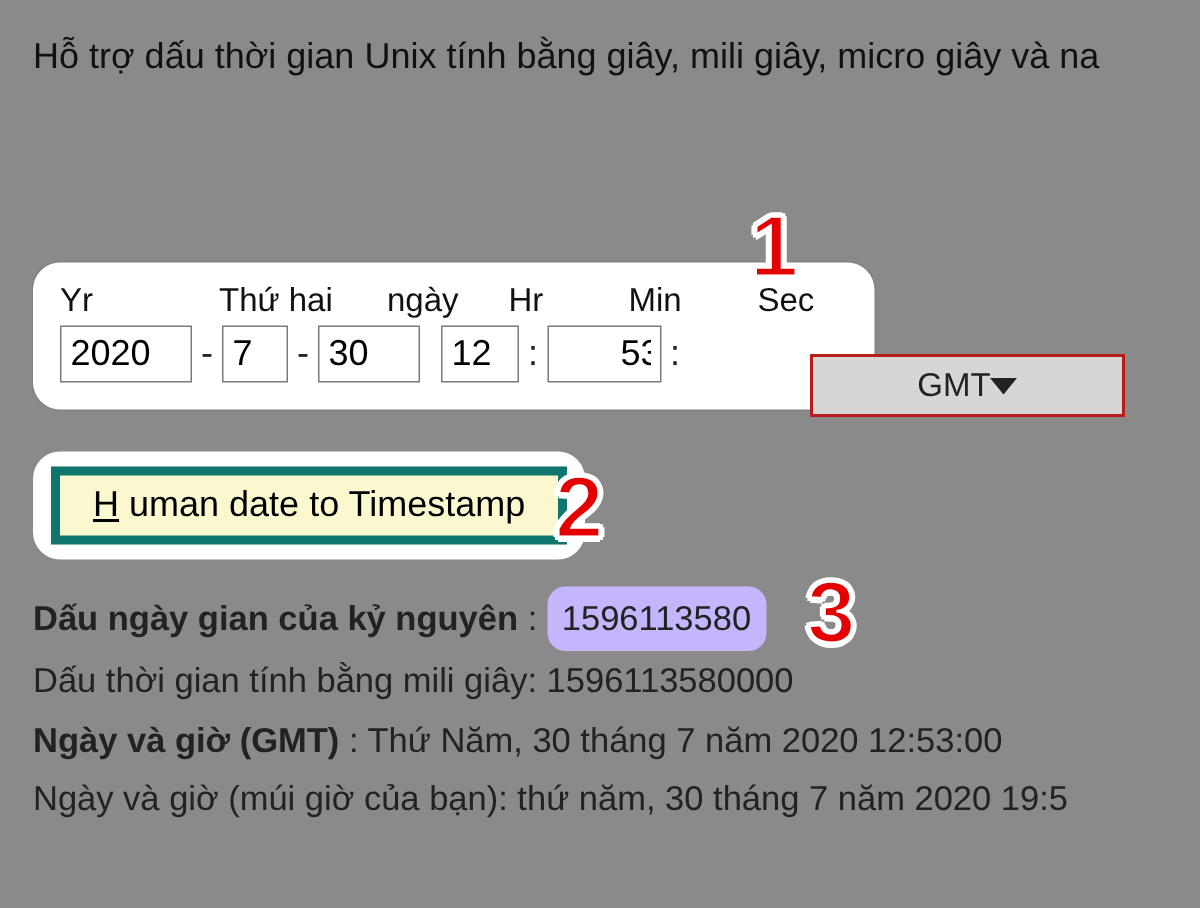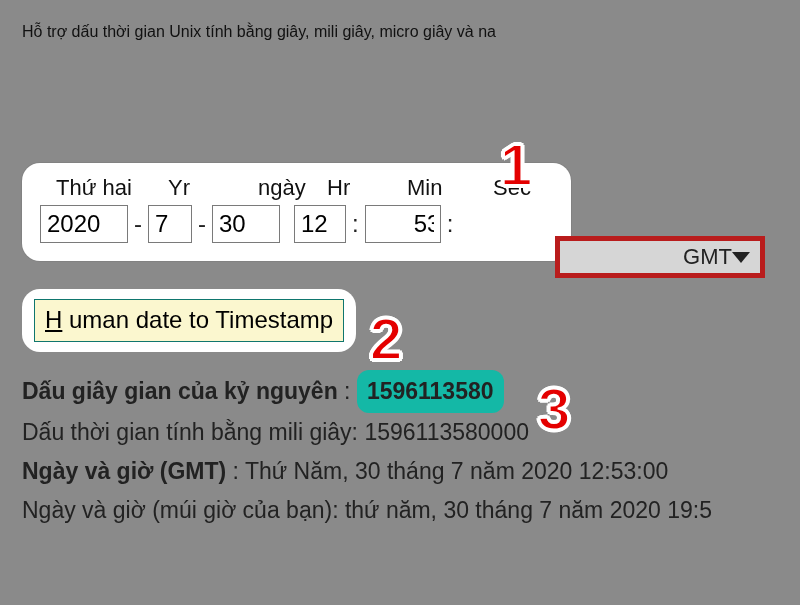--- a/index.html
+++ b/index.html
@@ -12,21 +12,21 @@
     font-size: 22px;
     color: #222;
     overflow: hidden;
     position: relative;
   }
   .wrap {
     padding: 21px 22px;
     position: relative;
   }
   .intro {
-    font-size: 16px;
+    font-size: 24px;
     line-height: 1.4;
     color: #111;
     margin-bottom: 120px;
     white-space: nowrap;
   }
   .panel {
     background: #fff;
     border-radius: 18px;
     padding: 12px 18px 18px 18px;
     display: inline-block;
@@ -37,21 +37,21 @@
     display: flex;
     align-items: center;
   }
   .lbl {
     font-size: 22px;
     color: #111;
   }
   .lbl-yr { width: 90px; }
   .lbl-mon { width: 112px; margin-left: 16px; }
   .lbl-day { width: 65px; }
-  .lbl-hr { width: 60px; margin-left: 4px; }
+  .lbl-hr { width: 60px; margin-left: 16px; }
   .lbl-min { width: 70px; margin-left: 20px; }
   .lbl-sec { width: 60px; margin-left: 16px; }
   .field {
     font-family: inherit;
     font-size: 24px;
     border: 1px solid #7a7a7a;
     padding: 4px 6px;
     background: #fff;
     height: 38px;
     line-height: 28px;
@@ -60,69 +60,69 @@
   .gap { width: 14px; display: inline-block; }
   .inputs-row { margin-top: 4px; }
   .w-yr { width: 88px; }
   .w-mon { width: 44px; }
   .w-day { width: 68px; }
   .w-hr { width: 52px; }
   .w-min { width: 76px; padding-left: 48px; }
   .w-sec { width: 52px; }
   .tz {
     position: absolute;
-    left: 555px;
+    left: 540px;
     top: 236px;
     width: 210px;
     height: 42px;
     background: #d6d6d6;
-    border: 5px solid #b91c1c;
+    border: 2px solid #b91c1c;
     display: flex;
     align-items: center;
     padding: 0 10px;
     font-size: 22px;
-    justify-content: flex-end;
+    justify-content: center;
     cursor: pointer;
   }
   .tz .arrow {
     width: 0; height: 0;
     border-left: 9px solid transparent;
     border-right: 9px solid transparent;
     border-top: 11px solid #222;
   }
   .btn-pill {
     margin-top: 28px;
     display: inline-block;
     background: #fff;
     border-radius: 18px;
     padding: 10px 12px;
   }
   .btn {
     font-family: inherit;
     font-size: 24px;
     background: #fbf7cf;
-    border: 1px solid #0f766e;
-    padding: 6px 10px;
+    border: 6px solid #0f766e;
+    padding: 6px 22px;
     cursor: pointer;
     line-height: 1.2;
   }
   .btn .uline { text-decoration: underline; }
   .results {
     margin-top: 18px;
     font-size: 23px;
     line-height: 1.7;
     white-space: nowrap;
   }
   .results .bold { font-weight: 700; }
   .val-pill {
     display: inline-block;
-    background: #14b8a6;
+    background: #c4b5fd;
     border-radius: 12px;
     padding: 2px 10px;
-    font-weight: 700;
+    font-weight: 400;
   }
   .step-badge {
     position: absolute;
     font-family: Arial, sans-serif;
     font-weight: 900;
     font-size: 58px;
     color: #e40000;
     -webkit-text-stroke: 2px #fff;
     text-shadow:
       -2px -2px 0 #fff, 2px -2px 0 #fff, -2px 2px 0 #fff, 2px 2px 0 #fff,
@@ -136,22 +136,22 @@
 </style>
 </head>
 <body>
 
 <div class="wrap">
 
   <div class="intro">Hỗ trợ dấu thời gian Unix tính bằng giây, mili giây, micro giây và na</div>
 
   <div class="panel">
     <div class="labels-row">
+      <span class="lbl lbl-yr">Yr</span>
       <span class="lbl lbl-mon">Thứ hai</span>
-      <span class="lbl lbl-yr">Yr</span>
       <span class="lbl lbl-day">ngày</span>
       <span class="lbl lbl-hr">Hr</span>
       <span class="lbl lbl-min">Min</span>
       <span class="lbl lbl-sec">Sec</span>
     </div>
     <div class="inputs-row">
       <input class="field w-yr" value="2020" style="">
       <span class="sep">-</span>
       <input class="field w-mon" value="7" style="">
       <span class="sep">-</span>
@@ -168,21 +168,21 @@
     <span>GMT</span>
     <span class="arrow"></span>
   </div>
 
   <div class="btn-pill">
     <button class="btn"><span class="uline">H</span><span> uman date to Timestamp</span></button>
   </div>
 
   <div class="results">
     <div>
-      <span class="bold">Dấu giây gian của kỷ nguyên</span>
+      <span class="bold">Dấu ngày gian của kỷ nguyên</span>
       <span> : </span>
       <span class="val-pill">1596113580</span>
     </div>
     <div>Dấu thời gian tính bằng mili giây: 1596113580000</div>
     <div>
       <span class="bold">Ngày và giờ (GMT)</span>
       <span>: Thứ Năm, 30 tháng 7 năm 2020 12:53:00</span>
     </div>
     <div>Ngày và giờ (múi giờ của bạn): thứ năm, 30 tháng 7 năm 2020 19:5</div>
   </div>

